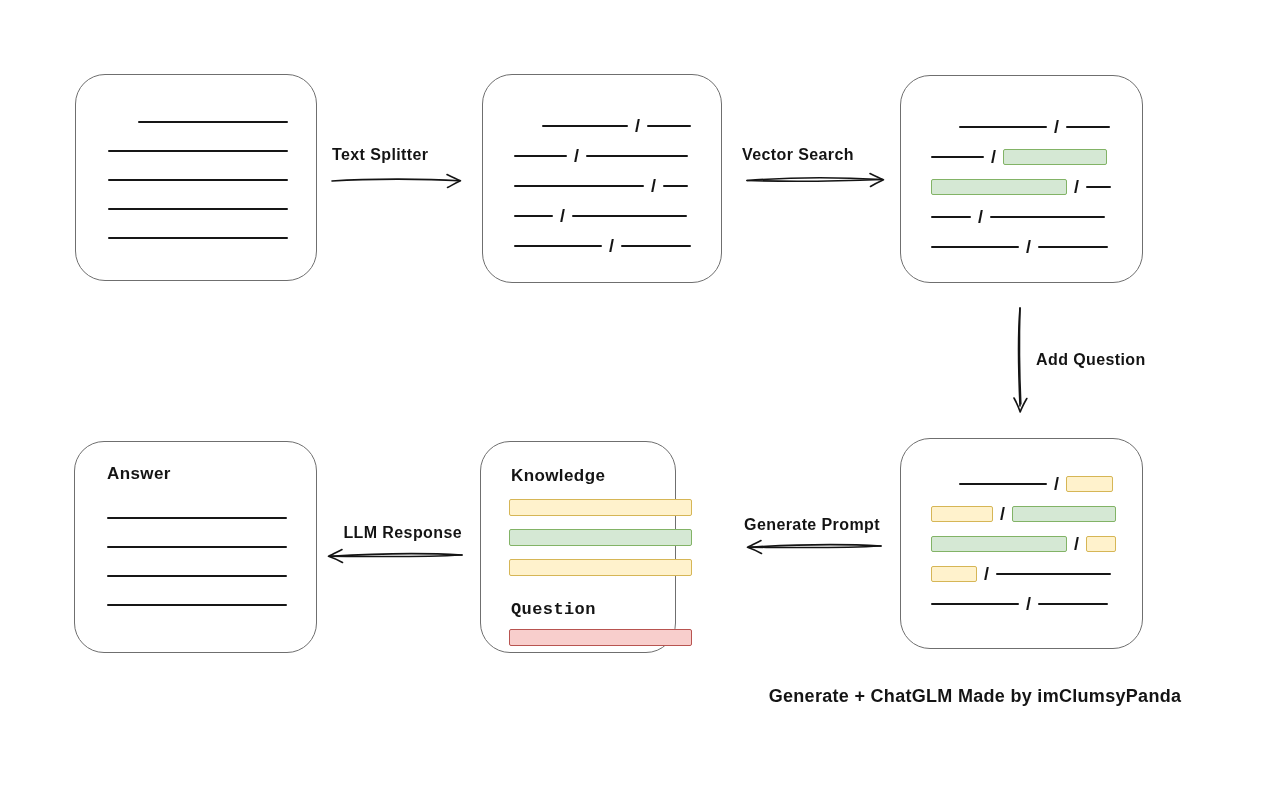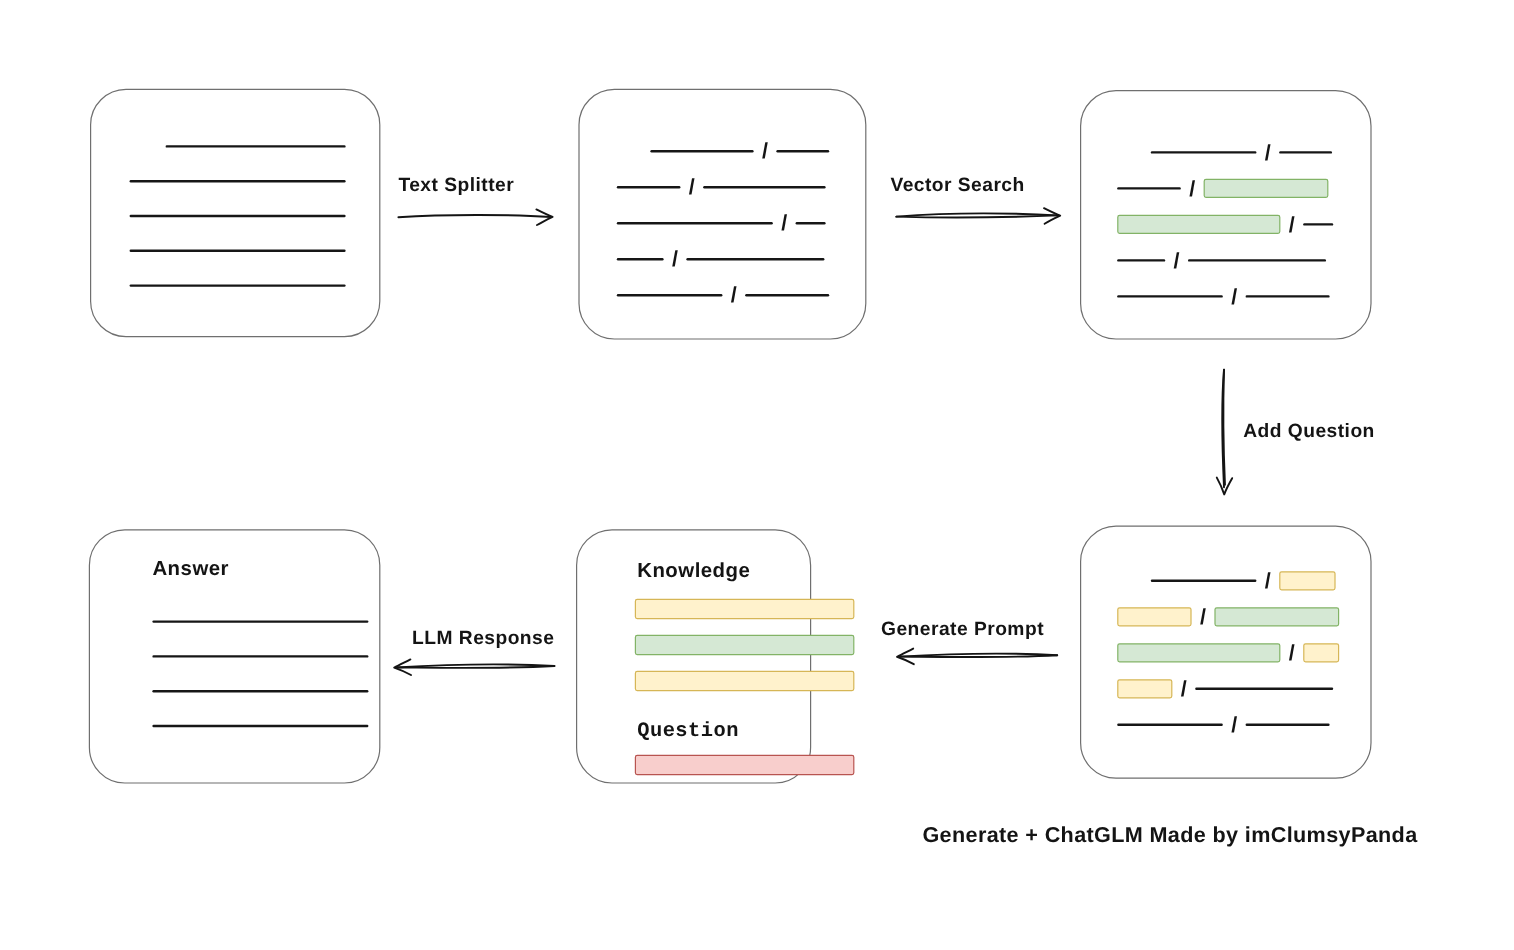--- a/index.html
+++ b/index.html
@@ -2,21 +2,21 @@
 <html><head>
 <meta charset="utf-8">
 <style>
   html,body { margin:0; padding:0; background:#ffffff; }
   .canvas {
     position:relative; width:1262px; height:792px; background:#ffffff;
     font-family:"Liberation Sans","DejaVu Sans",sans-serif; color:#141414; overflow:hidden;
   }
   .box {
     position:absolute; background:#ffffff; border:1.5px solid #6f6f6f;
-    border-radius:30px; box-sizing:border-box;padding-left:20px;
+    border-radius:30px; box-sizing:border-box;
   }
   .row { display:flex; align-items:center; height:30px; }
   .doc .row, .answer-rows .row { height:29px; }
   .tline { height:2px; background:#161616; border-radius:1px; flex:0 0 auto; }
   .chip { height:16px; border-radius:2px; box-sizing:border-box; flex:0 0 auto; }
   .chip-green  { background:#d5e8d4; border:1.5px solid #82b366; }
   .chip-yellow { background:#fff2cc; border:1.5px solid #d6b656; }
   .slash { font-size:18px; font-weight:600; line-height:1; margin:0 7px; color:#141414; }
   .bar { height:17px; width:183px; margin-left:28px; border:1.5px solid; border-radius:2px; box-sizing:border-box; }
   .bar-yellow { background:#fff2cc; border-color:#d6b656; }
@@ -199,21 +199,21 @@
     <path d="M14,3 C13,35 13.5,70 14.8,99"></path>
     <path d="M8,93 C10.5,97.5 12.5,102 14.2,107 C16,102 18.5,97.5 20.8,93.5"></path>
   </svg>
   <div class="arrow-label" style="left:1036px;top:351px">Add Question</div>
 
   <svg class="arrow-svg" style="left:742px;top:537px" width="142" height="20">
     <path d="M139,9 C95,6.5 45,8 7,10.2"></path>
     <path d="M139,9 C95,11.5 45,10.5 7,10.2"></path>
     <path d="M19,3.5 C14,6 9.5,8.5 5.5,10.3 C10.5,12 15,14 19.5,16.5"></path>
   </svg>
-  <div class="arrow-label" style="left:718px;top:516px;width:152px;text-align:right">Generate Prompt</div>
+  <div class="arrow-label" style="left:736px;top:516px;width:152px;text-align:center">Generate Prompt</div>
 
   <svg class="arrow-svg" style="left:323px;top:546px" width="142" height="20">
     <path d="M139,9 C95,6.5 45,8 7,10.2"></path>
     <path d="M139,9 C95,11.5 45,10.5 7,10.2"></path>
     <path d="M19,3.5 C14,6 9.5,8.5 5.5,10.3 C10.5,12 15,14 19.5,16.5"></path>
   </svg>
   <div class="arrow-label" style="left:322px;top:524px;width:140px;text-align:right">LLM Response</div>
 
   <div class="caption">Generate + ChatGLM Made by imClumsyPanda</div>
 </div>

